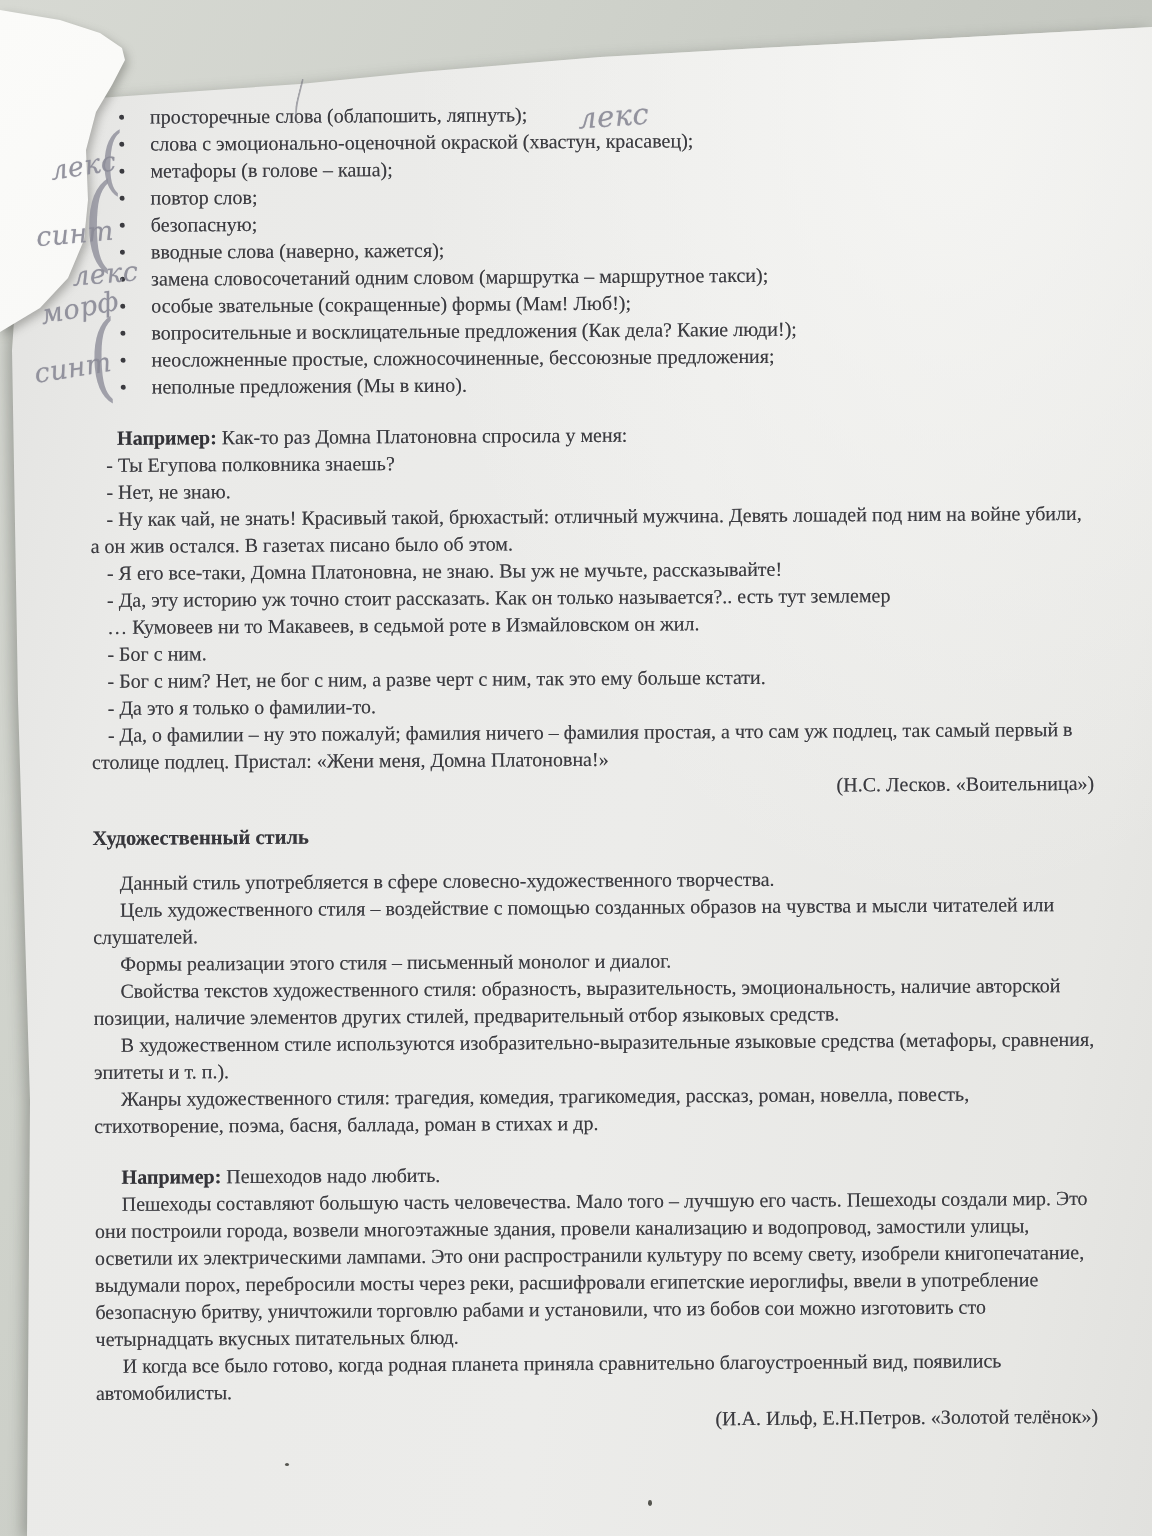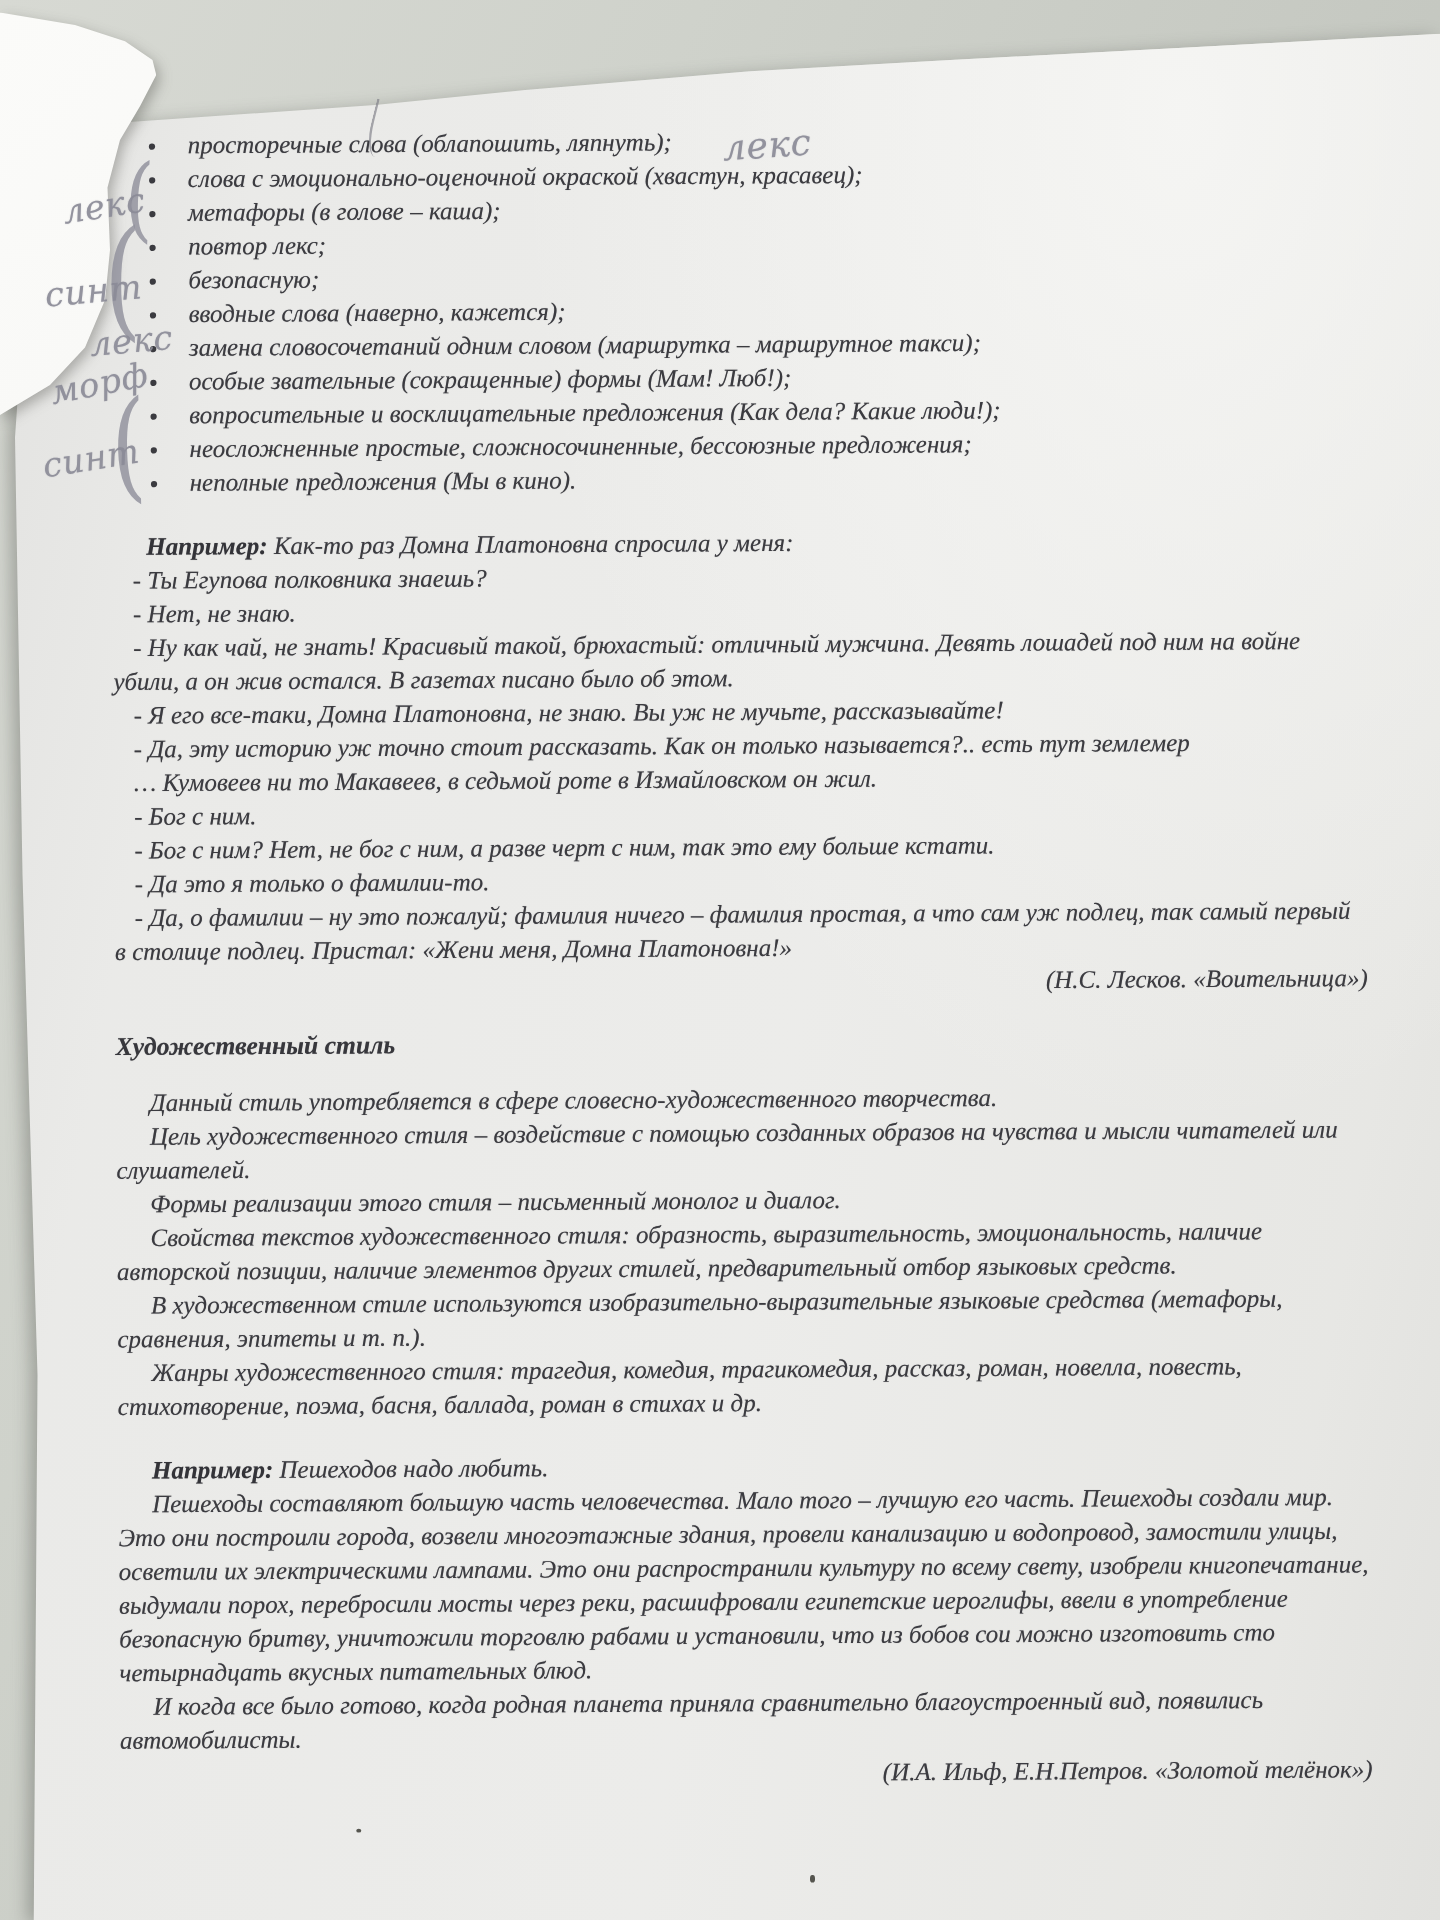--- a/index.html
+++ b/index.html
@@ -9,21 +9,20 @@
     font-family: "Liberation Serif", serif;
   }
   .paper-wrap { position:absolute; inset:0; filter: drop-shadow(-5px 3px 7px rgba(60,62,58,.35)); }
   .paper {
     position:absolute; inset:0;
     background:
       radial-gradient(ellipse at 82% 6%, rgba(246,246,244,.9) 0%, rgba(246,246,244,0) 40%),
       linear-gradient(100deg, #e2e2e0 0%, #eaeae8 16%, #ececea 55%, #e7e7e4 88%, #e1e1de 100%);
     clip-path: polygon(40px 102px, 300px 84px, 420px 72px, 600px 57px, 760px 48px, 950px 38px, 1152px 27px,
                        1152px 1536px, 27px 1536px, 30px 1100px, 18px 700px, 12px 350px, 25px 160px);
-    font-style: italic;
   }
   .fold-wrap { position:absolute; inset:0; filter: drop-shadow(3px 4px 5px rgba(70,70,66,.38)); pointer-events:none; }
   .fold {
     position:absolute; inset:0;
     background: linear-gradient(135deg, #fbfbf9 0%, #f5f5f3 40%, #ebebe9 75%, #dfdfdd 100%);
     clip-path: polygon(0 10px, 60px 20px, 100px 33px, 122px 48px, 125px 60px, 112px 85px, 96px 112px,
                        86px 150px, 88px 200px, 84px 240px, 68px 278px, 40px 308px, 0 332px);
   }
   .content {
     position:absolute; left:88px; top:104px; width:1002px;
@@ -83,21 +82,21 @@
 
   <div class="paper-wrap">
     <div class="paper">
 
       <div class="content">
 
         <ul class="bullets">
           <li><span>просторечные слова (облапошить, ляпнуть);</span></li>
           <li><span>слова с эмоционально-оценочной окраской (хвастун, красавец);</span></li>
           <li><span>метафоры (в голове – каша);</span></li>
-          <li><span>повтор лекс;</span></li>
+          <li><span>повтор слов;</span></li>
           <li><span>безопасную;</span></li>
           <li><span>вводные слова (наверно, кажется);</span></li>
           <li><span>замена словосочетаний одним словом (маршрутка – маршрутное такси);</span></li>
           <li><span>особые звательные (сокращенные) формы (Мам! Люб!);</span></li>
           <li><span>вопросительные и восклицательные предложения (Как дела? Какие люди!);</span></li>
           <li><span>неосложненные простые, сложносочиненные, бессоюзные предложения;</span></li>
           <li><span>неполные предложения (Мы в кино).</span></li>
         </ul>
 
         <div class="dialogue">

